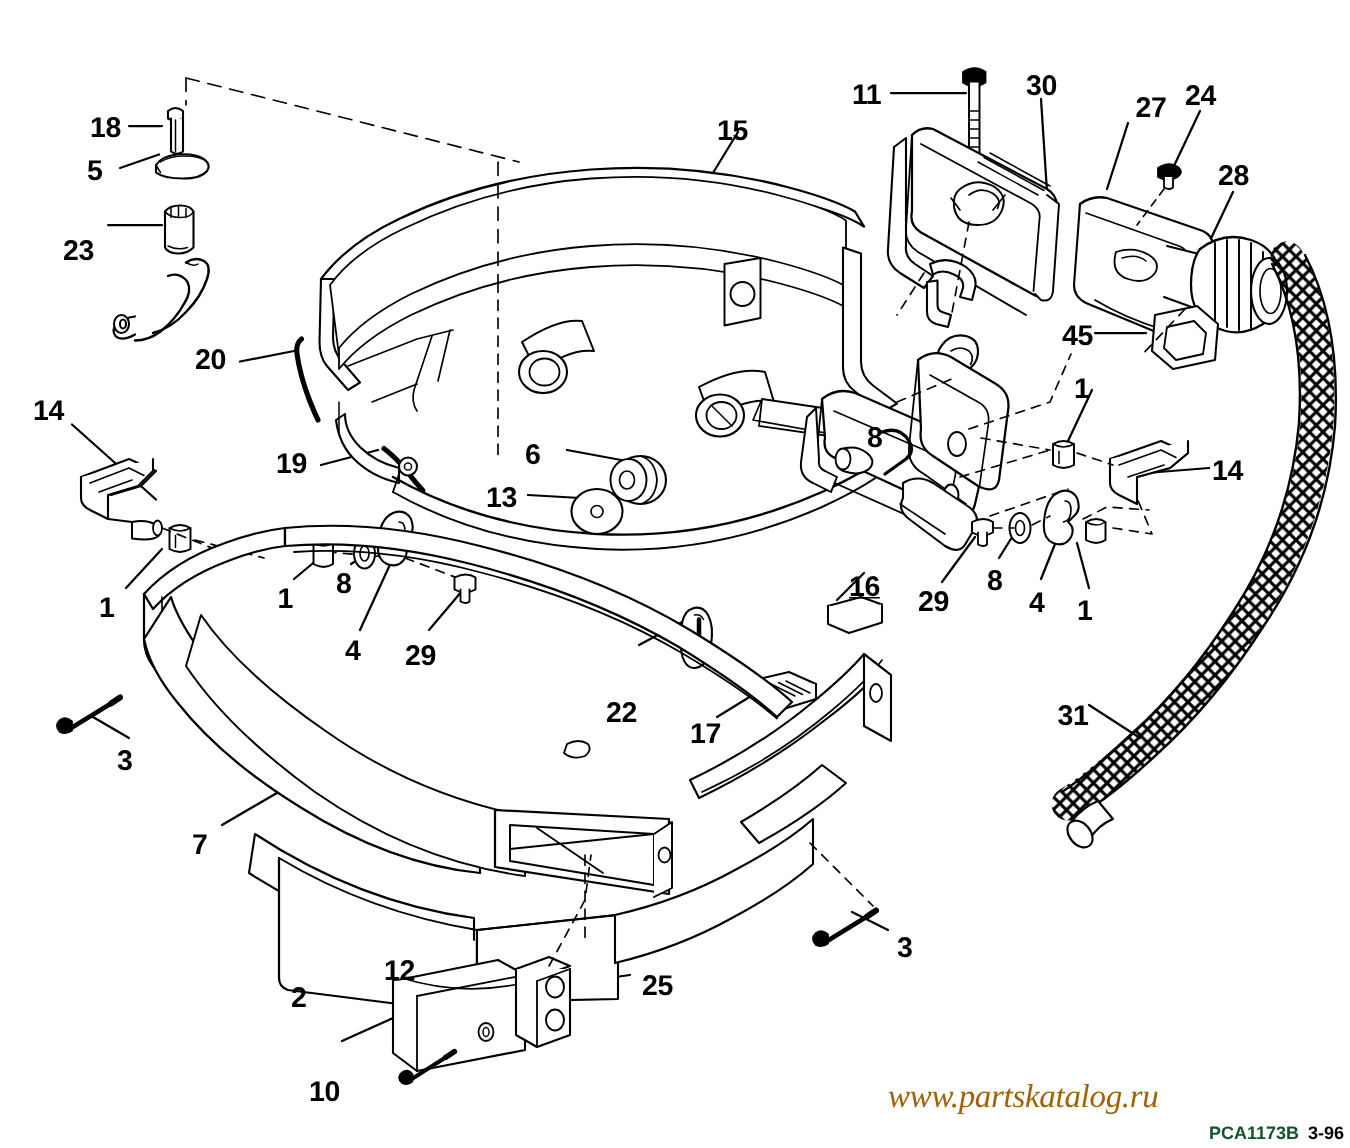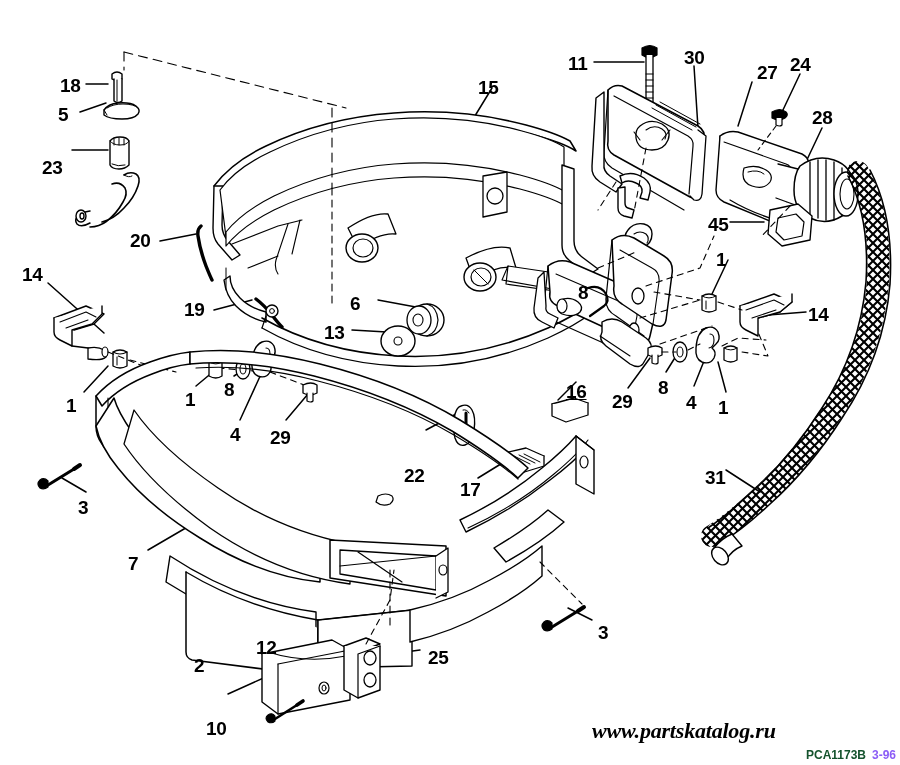--- a/index.html
+++ b/index.html
@@ -19,43 +19,43 @@
     color:#000;
     line-height:1;
     white-space:nowrap;
     letter-spacing:-0.3px;
   }
   .watermark{
     position:absolute;
     left:592px;top:718px;
     font-family:"Liberation Serif", serif;
     font-style:italic;
-    font-weight:bold;
+    font-weight:normal;
     font-size:22px;
-    color:#000000;
+    color:#a16207;
     letter-spacing:-0.2px;
     white-space:nowrap;
   }
   .partcode{
     position:absolute;
     left:806px;top:748px;
     font-family:"Liberation Sans", sans-serif;
     font-weight:bold;
     font-size:12px;
     color:#14532d;
     white-space:nowrap;
     letter-spacing:0px;
   }
   .partdate{
     position:absolute;
     left:872px;top:748px;
     font-family:"Liberation Sans", sans-serif;
     font-weight:bold;
     font-size:12px;
-    color:#8b5cf6;
+    color:#000000;
     white-space:nowrap;
   }
 </style>
 </head>
 <body>
 
 <div id="diagram-root">
 
   <svg id="art" viewBox="0 0 900 765" xmlns="http://www.w3.org/2000/svg">
     <defs>

